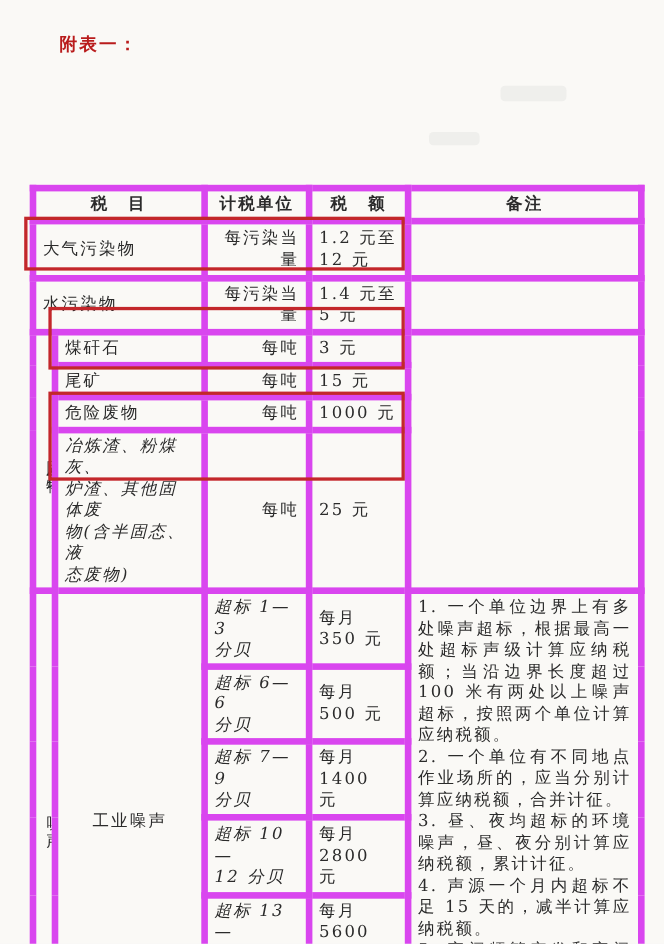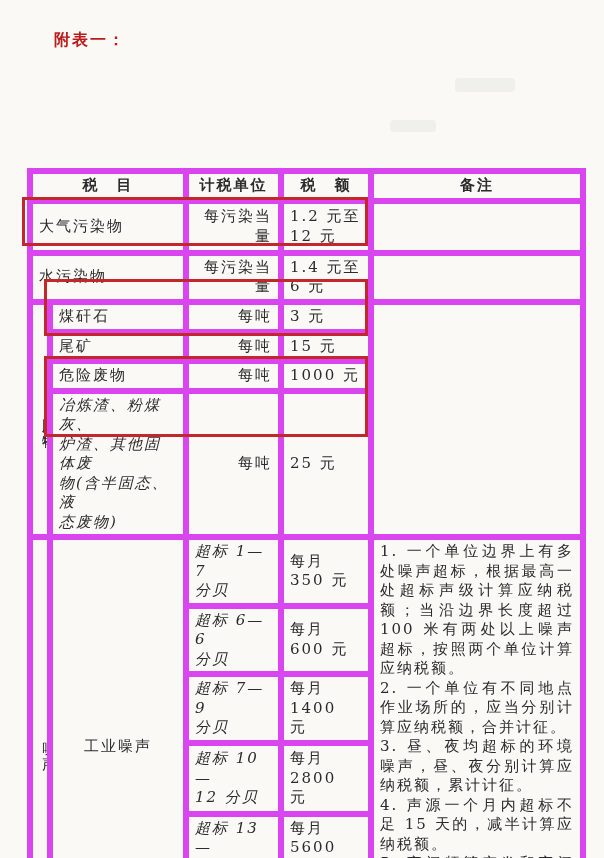--- a/index.html
+++ b/index.html
@@ -93,21 +93,21 @@
         <td class="unit">每污染当量</td>
         <td class="amount pre">1.2 元至
 12 元</td>
         <td></td>
       </tr>
 
       <tr class="r2">
         <td class="item" colspan="2">水污染物</td>
         <td class="unit">每污染当量</td>
         <td class="amount pre">1.4 元至
-6 元</td>
+5 元</td>
         <td></td>
       </tr>
 
       <tr class="r3">
         <td class="group" rowspan="4">
           <span class="vtext">固体废物</span>
         </td>
         <td class="item">煤矸石</td>
         <td class="unit">每吨</td>
         <td class="amount">3 元</td>
@@ -130,33 +130,33 @@
 态废物)</td>
         <td class="unit">每吨</td>
         <td class="amount">25 元</td>
       </tr>
 
       <tr class="r7">
         <td class="group" rowspan="6">
           <span class="vtext wide">噪声</span>
         </td>
         <td class="industrial" rowspan="6">工业噪声</td>
-        <td class="multi pre">超标 1—7
+        <td class="multi pre">超标 1—3
 分贝</td>
         <td class="amount pre">每月 350 元</td>
         <td class="remarks-cell" rowspan="6">1. 一个单位边界上有多处噪声超标，根据最高一处超标声级计算应纳税额；当沿边界长度超过 100 米有两处以上噪声超标，按照两个单位计算应纳税额。
 2. 一个单位有不同地点作业场所的，应当分别计算应纳税额，合并计征。
 3. 昼、夜均超标的环境噪声，昼、夜分别计算应纳税额，累计计征。
 4. 声源一个月内超标不足 15 天的，减半计算应纳税额。
 5. 夜间频繁突发和夜间偶然突发厂界超标噪声，按等效声级和峰值噪声两种指标中超标分贝值高的一项计算应纳税额。</td>
       </tr>
       <tr class="r8">
         <td class="multi pre">超标 6—6
 分贝</td>
-        <td class="amount pre">每月 600 元</td>
+        <td class="amount pre">每月 500 元</td>
       </tr>
       <tr class="r9">
         <td class="multi pre">超标 7—9
 分贝</td>
         <td class="amount pre">每月 1400
 元</td>
       </tr>
       <tr class="r10">
         <td class="multi pre">超标 10—
 12 分贝</td>

